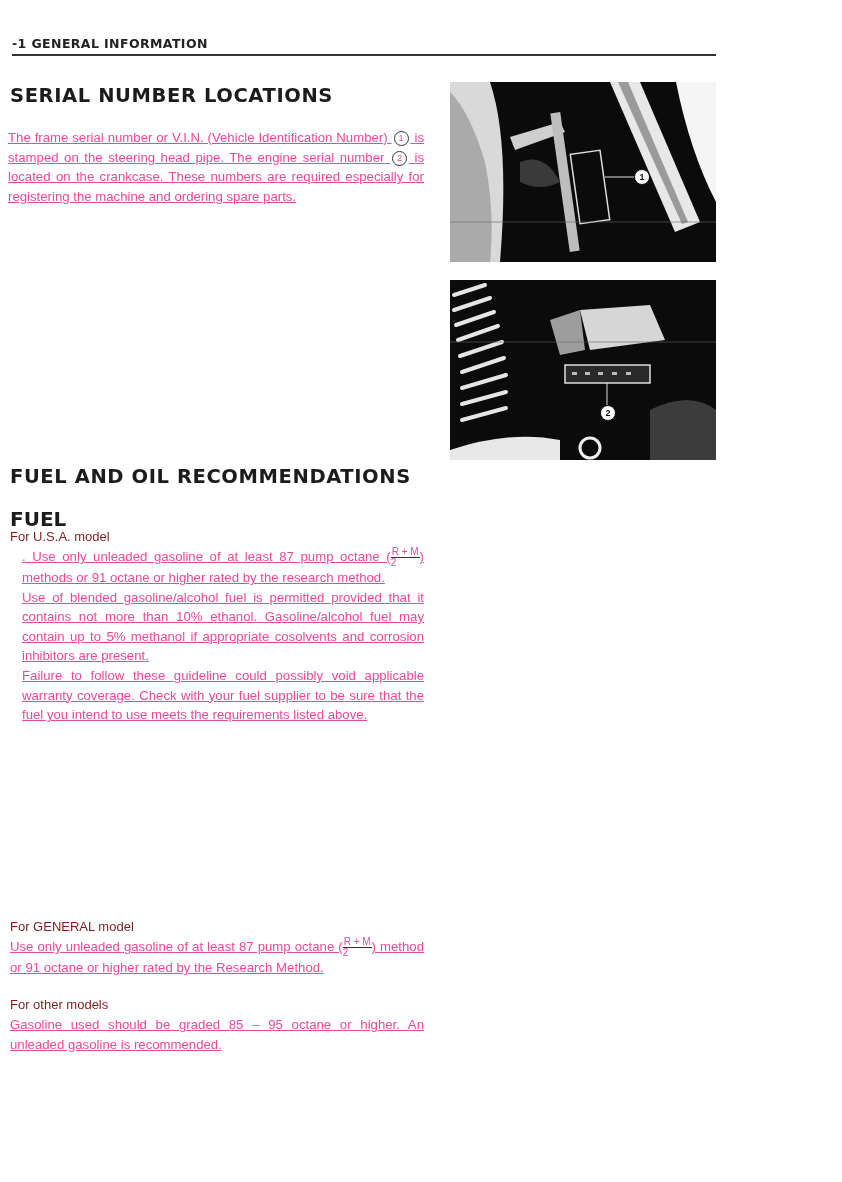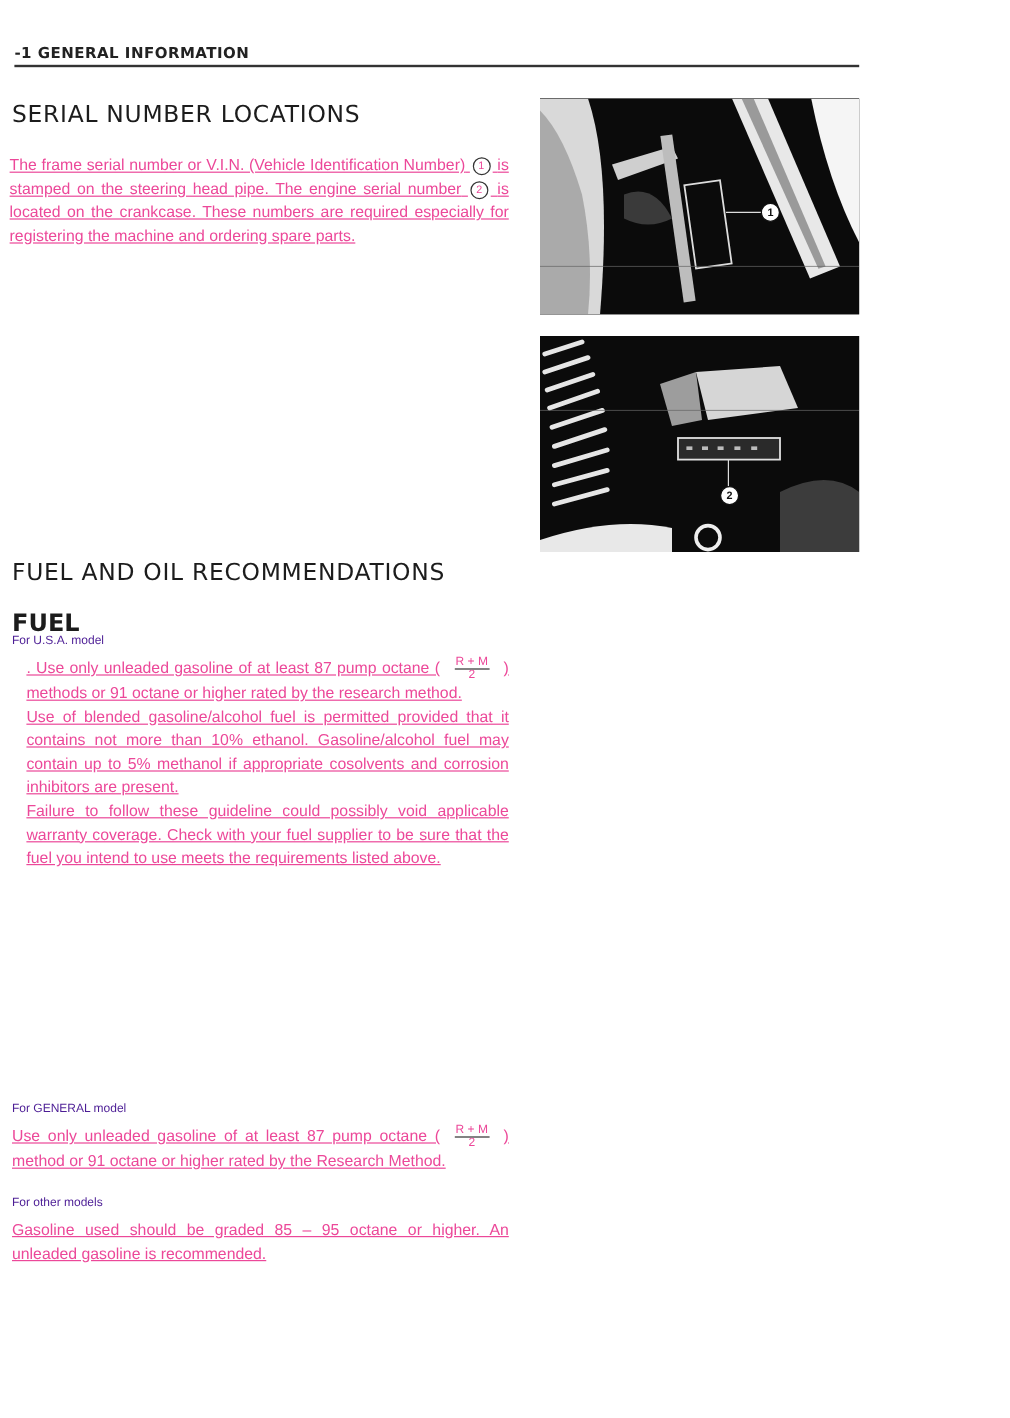--- a/index.html
+++ b/index.html
@@ -11,47 +11,47 @@
     position: absolute; left: 12px; top: 36px;
     font-family: "DejaVu Sans", sans-serif; font-weight: bold;
     font-size: 12.5px; letter-spacing: 0.4px; color: #222;
   }
   .header-rule {
     position: absolute; left: 12px; top: 54px; width: 704px; height: 2px;
     background: #333;
   }
   h1 {
     position: absolute; margin: 0; font-family: "DejaVu Sans", sans-serif;
-    font-weight: normal; font-size: 19.5px; letter-spacing: 0.6px; color: #1c1c1c;
+    font-weight: bold; font-size: 19.5px; letter-spacing: 0.6px; color: #1c1c1c;
   }
   .h-serial { left: 10px; top: 84px; }
   .h-fuel-oil { left: 10px; top: 465px; }
   h2 {
     position: absolute; margin: 0; left: 10px; top: 507px;
     font-family: "DejaVu Sans", sans-serif; font-weight: bold; font-size: 20px; color: #1c1c1c;
   }
   .para {
     position: absolute; font-size: 13.2px; line-height: 19.6px; color: #ec4899;
     text-align: justify;
     text-decoration: underline;
   }
   .serial-para { left: 8px; top: 128px; width: 416px; }
   .sub {
-    position: absolute; font-size: 10px; color: #4c1d95; left: 10px;
+    position: absolute; font-size: 13px; color: #7f1d1d; left: 10px;
   }
   .sub-usa { top: 529px; }
   .usa-list { left: 22px; top: 547px; width: 402px; }
   .usa-list p { margin: 0; }
   .sub-canada { top: 919px; }
   .canada-para { left: 10px; top: 937px; width: 414px; }
   .sub-other { top: 997px; }
   .other-para { left: 10px; top: 1015px; width: 414px; }
   .frac {
-    display: inline-block; vertical-align: middle; text-align: center;
-    font-size: 10px; line-height: 10px; margin: 0 12px;
+    display: inline-block; vertical-align: middle; text-align: left;
+    font-size: 10px; line-height: 10px; margin: 0 0;
   }
   .frac .num { display: block; border-bottom: 1px solid #333; padding: 0 1px; }
   .frac .den { display: block; }
   .circ {
     display: inline-block; width: 13px; height: 13px; border: 1px solid #333;
     border-radius: 50%; font-size: 9px; line-height: 13px; text-align: center;
     vertical-align: middle; margin: 0 2px;
   }
   .photo {
     position: absolute; background: #0d0d0d; overflow: hidden;

